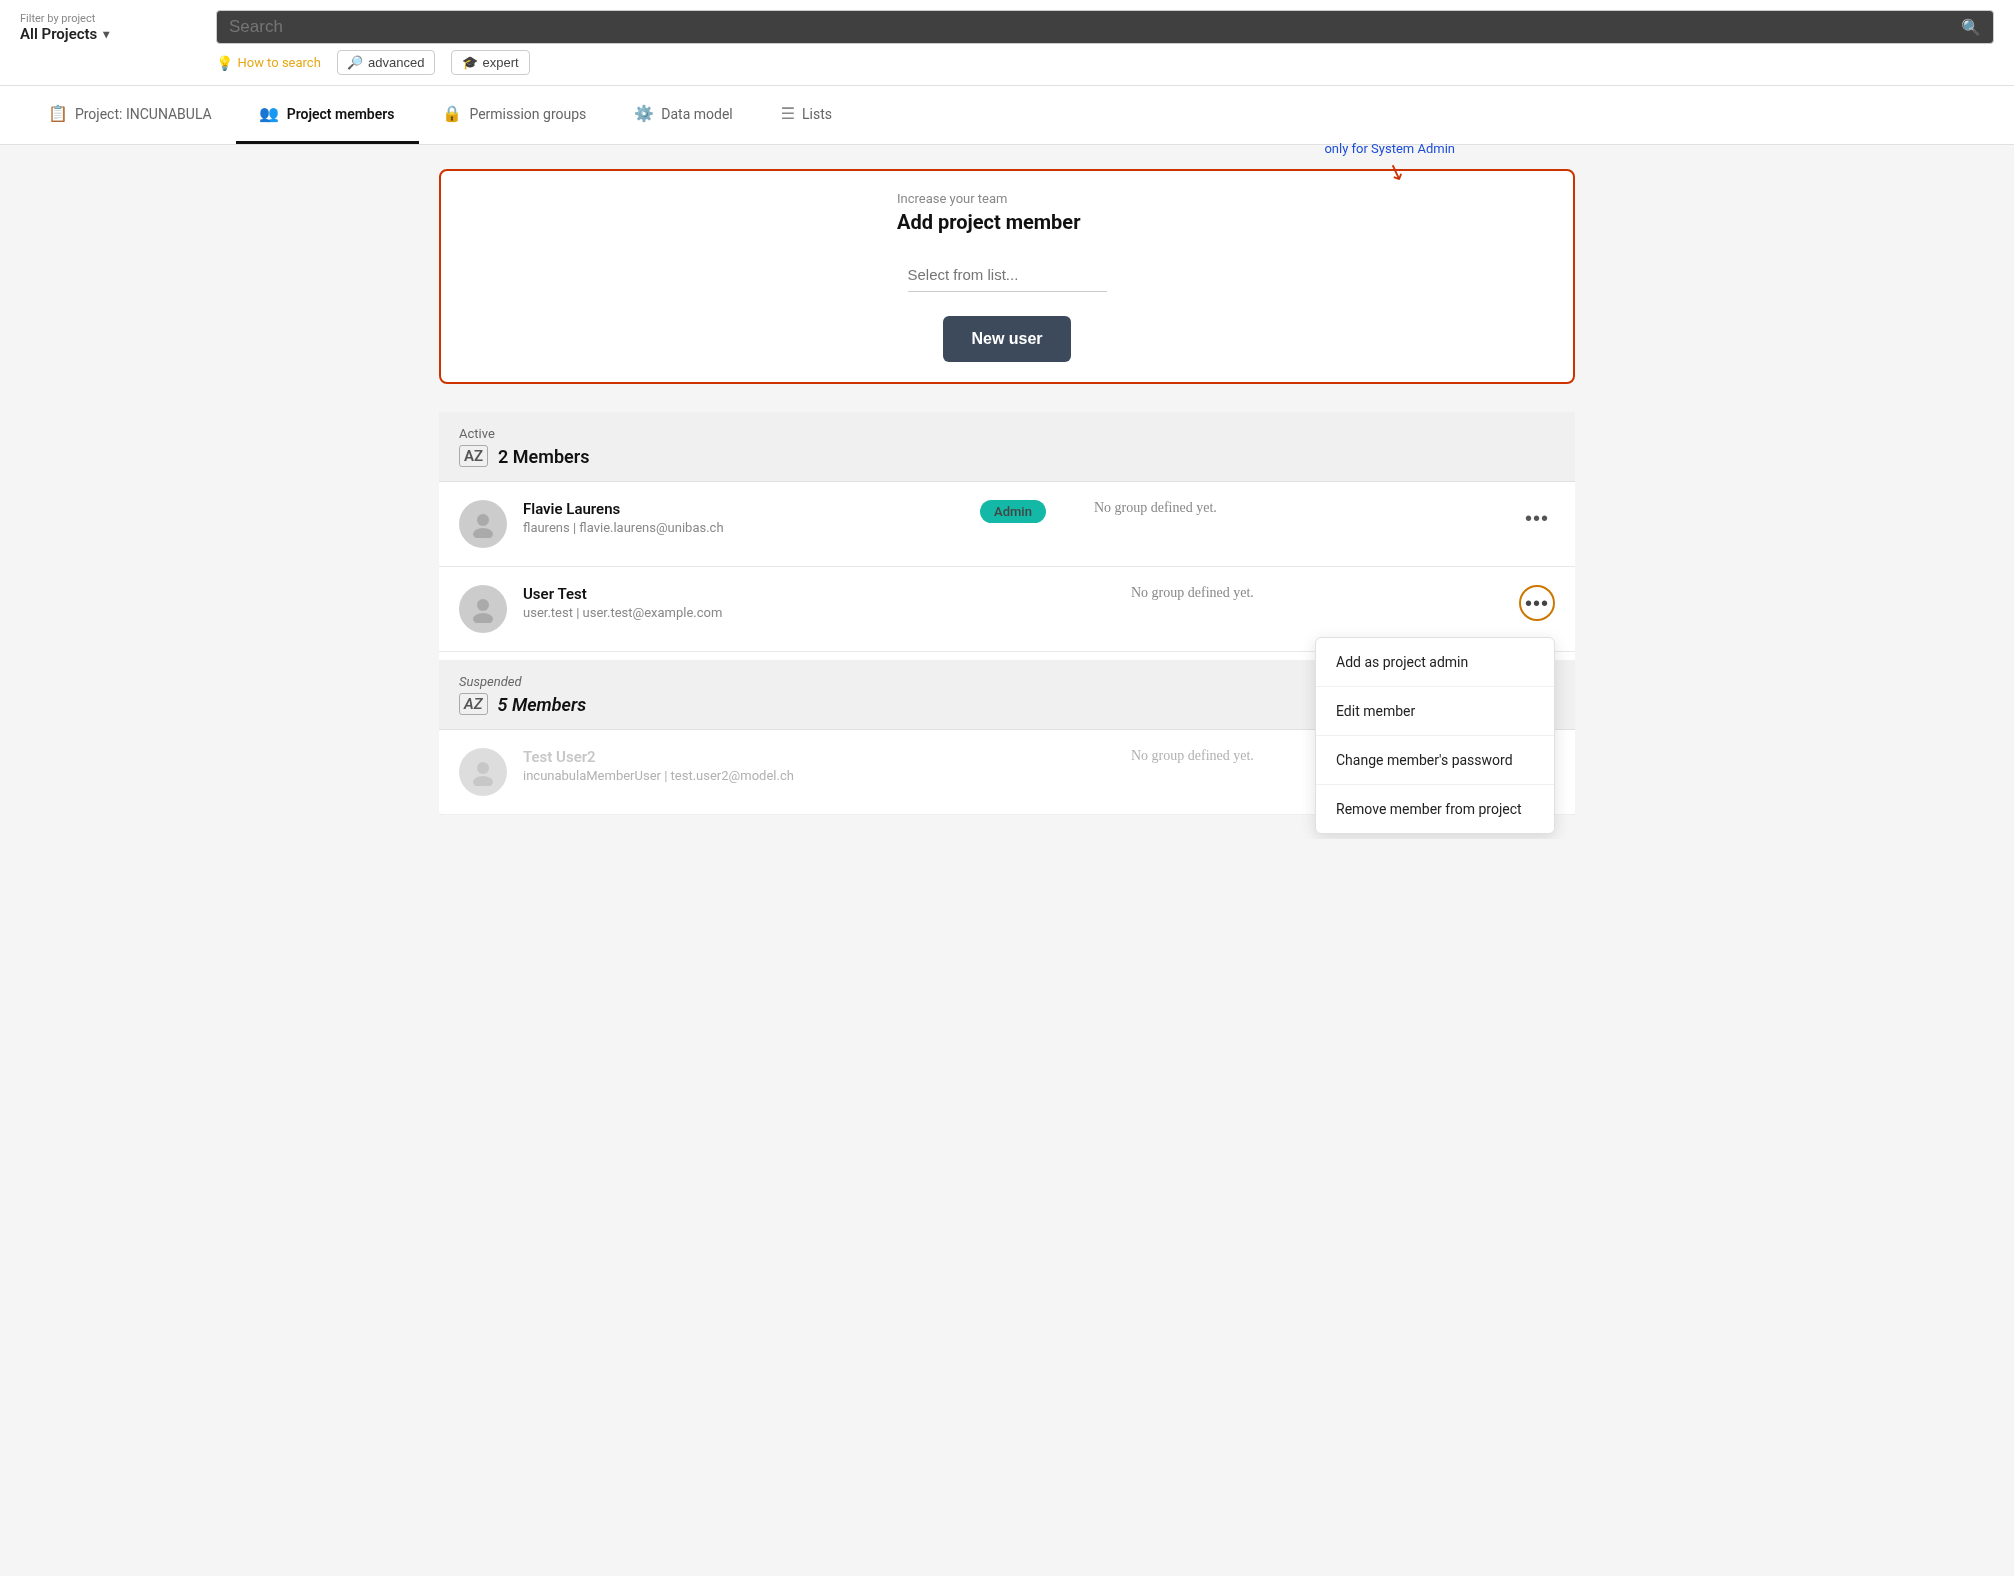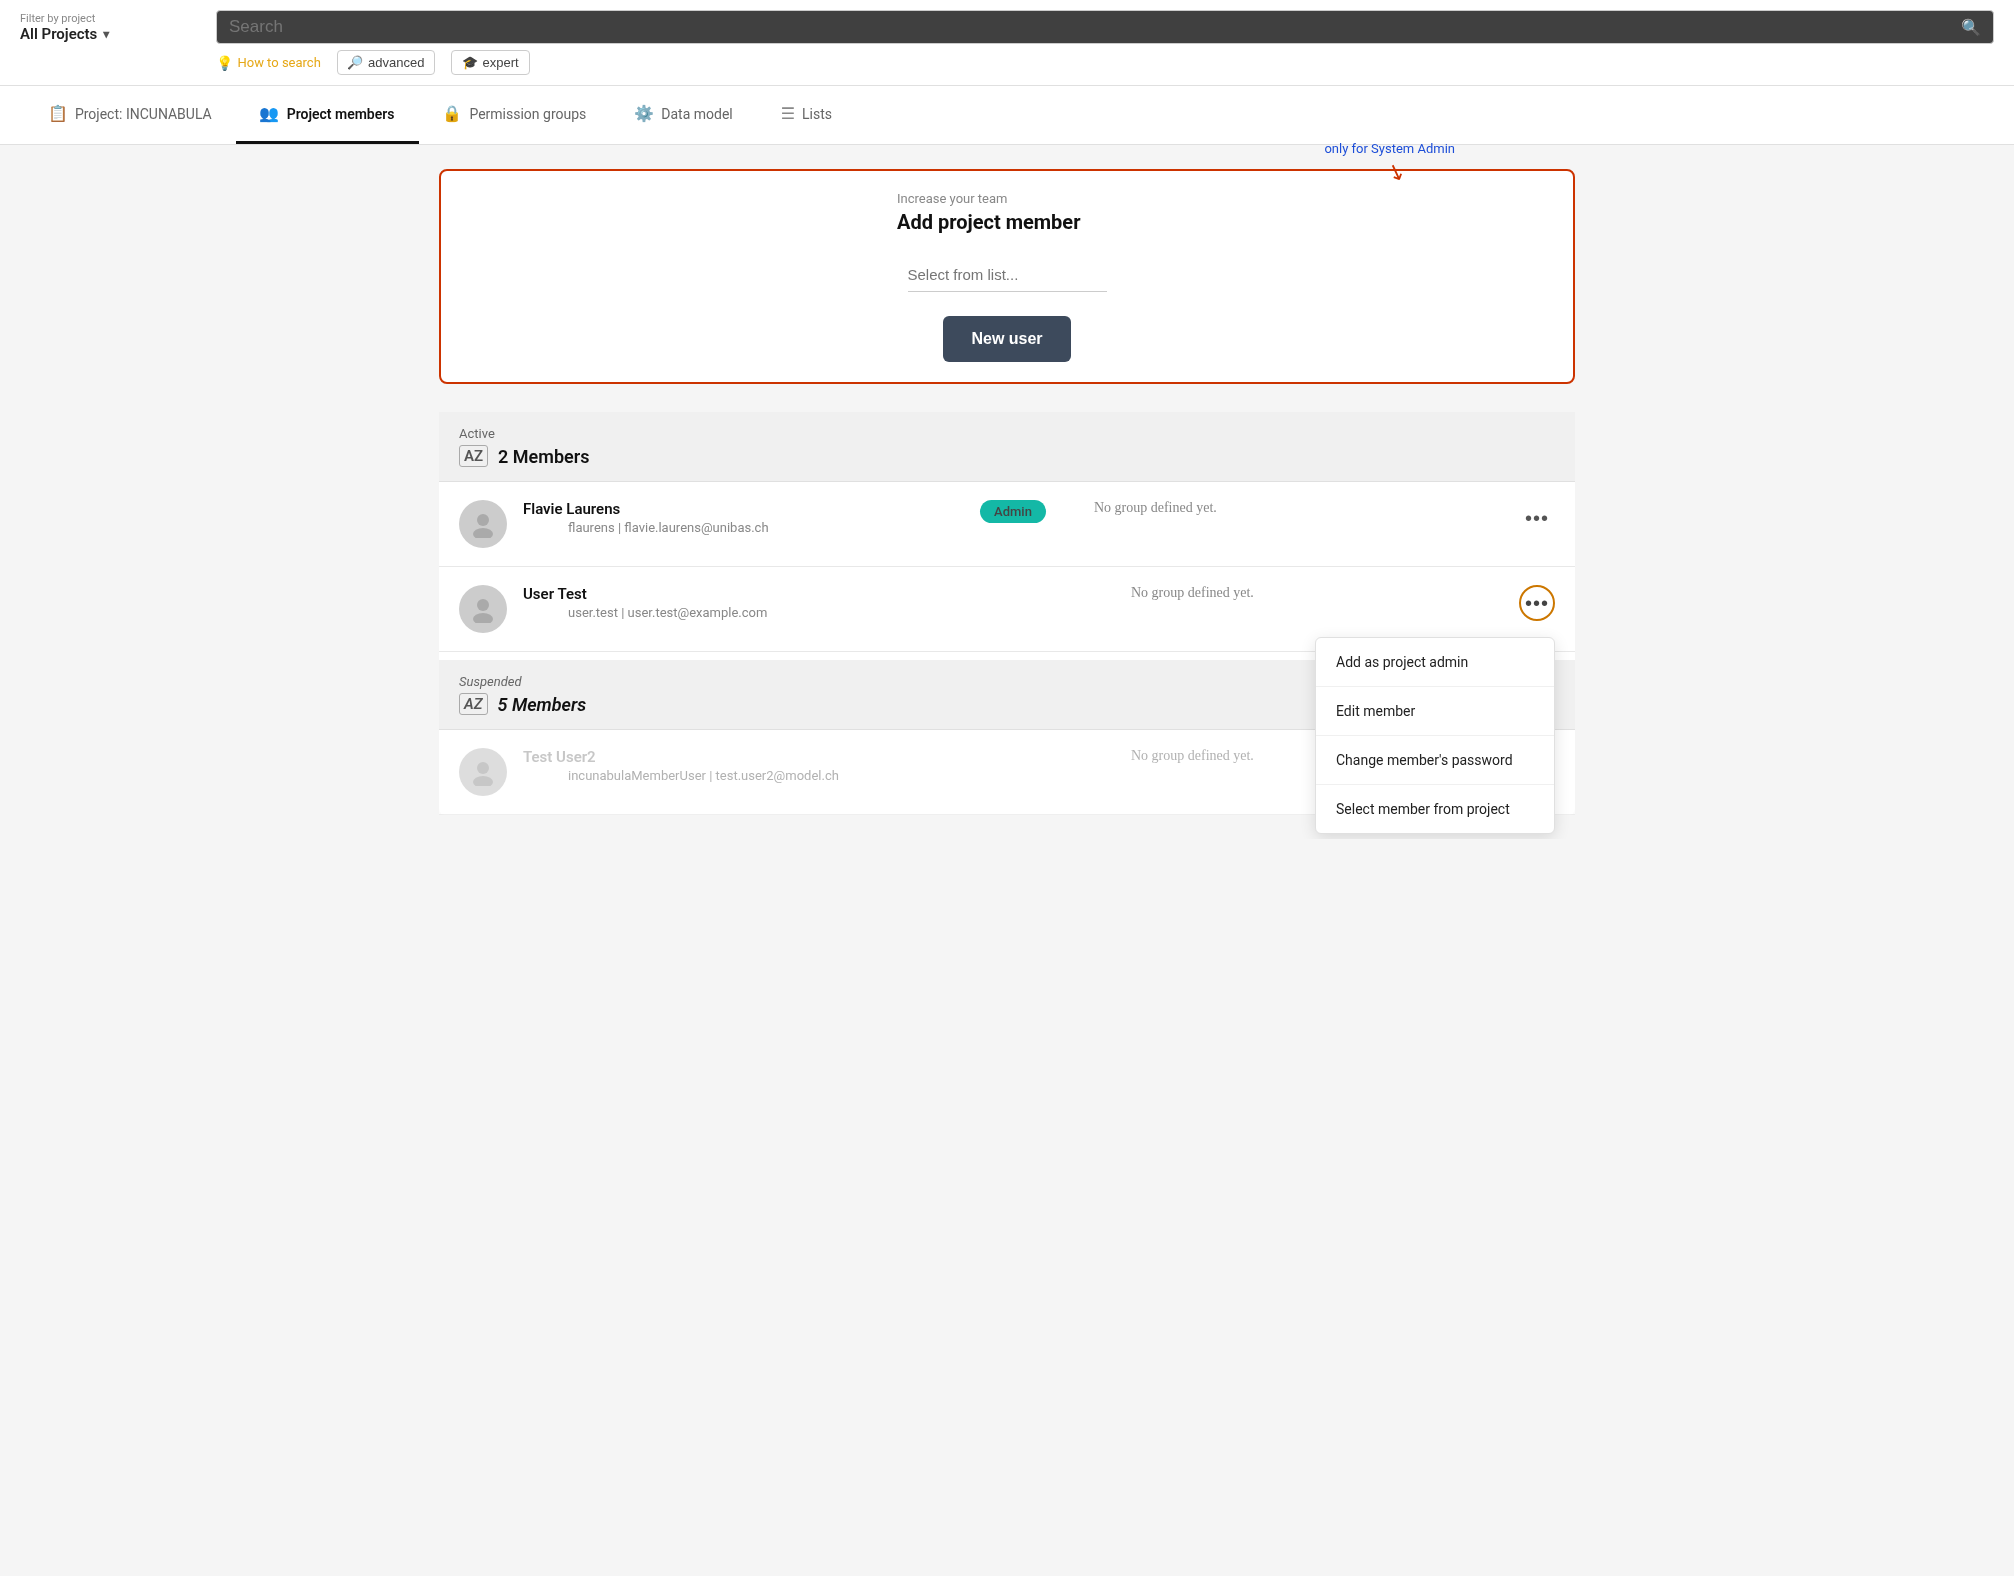--- a/index.html
+++ b/index.html
@@ -224,21 +224,21 @@
       background: #ccc;
       display: flex;
       align-items: center;
       justify-content: center;
       font-size: 24px;
       color: #888;
       flex-shrink: 0;
     }
     .member-info { flex: 1; min-width: 0; }
     .member-name { font-size: 15px; font-weight: 600; color: #111; }
-    .member-sub { font-size: 13px; color: #888; margin-top: 2px; margin-left: 45px; }
+    .member-sub { font-size: 13px; color: #888; margin-top: 2px; }
     .admin-badge {
       background: #14b8a6;
       border-radius: 12px;
       padding: 4px 14px;
       font-size: 13px;
       color: #444;
       font-weight: 500;
       margin: 0 32px;
     }
     .no-group {
@@ -398,21 +398,21 @@
         <div class="member-name">User Test</div>
         <div class="member-sub">user.test | user.test@example.com</div>
       </div>
       <span class="no-group" style="padding-left:220px;">No group defined yet.</span>
       <button class="more-btn highlighted">•••</button>
 
       <div class="dropdown-menu">
         <div class="dropdown-item">Add  as project admin</div>
         <div class="dropdown-item">Edit member</div>
         <div class="dropdown-item">Change member's password</div>
-        <div class="dropdown-item">Select member from project</div>
+        <div class="dropdown-item">Remove member from project</div>
       </div>
     </div>
 
     <div class="section-header" style="margin-top:8px;font-style:italic;">
       <div class="section-status">Suspended</div>
       <div class="section-count">
         <span class="az-icon">AZ</span>
         <span>5 Members</span>
       </div>
     </div>

